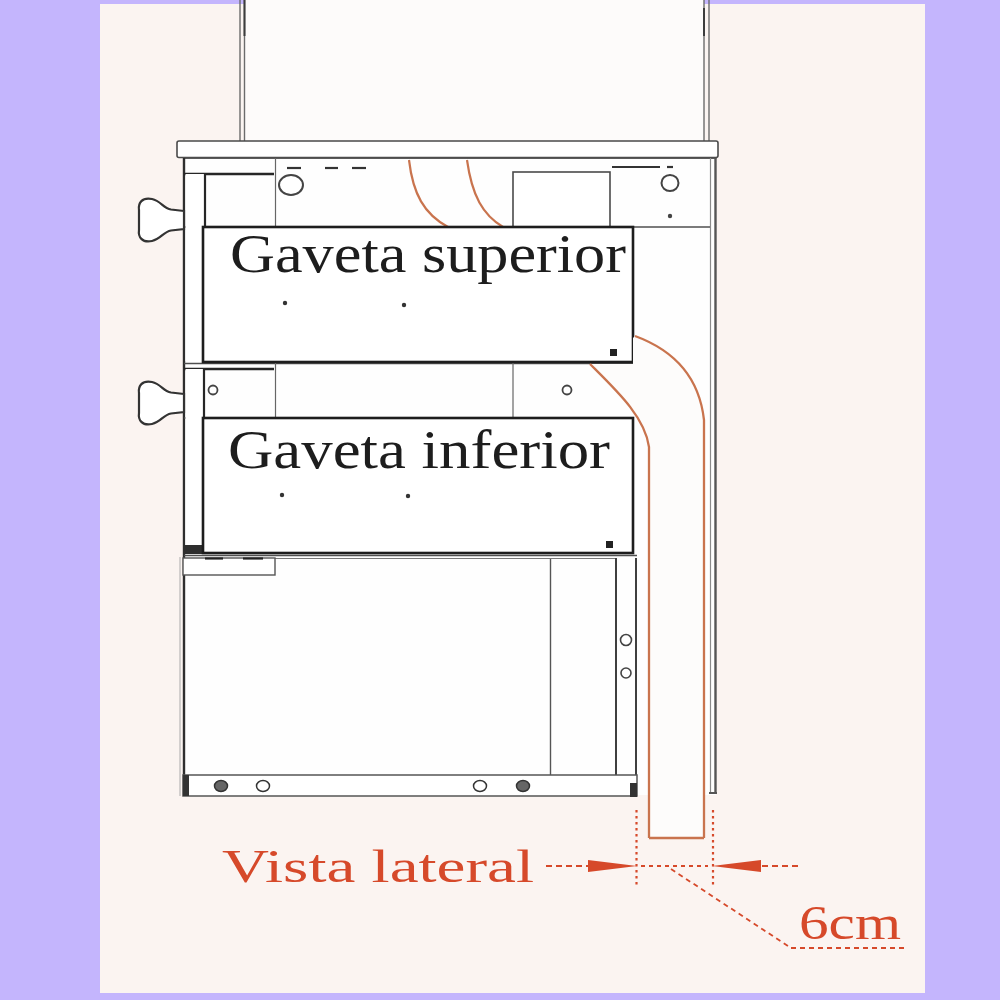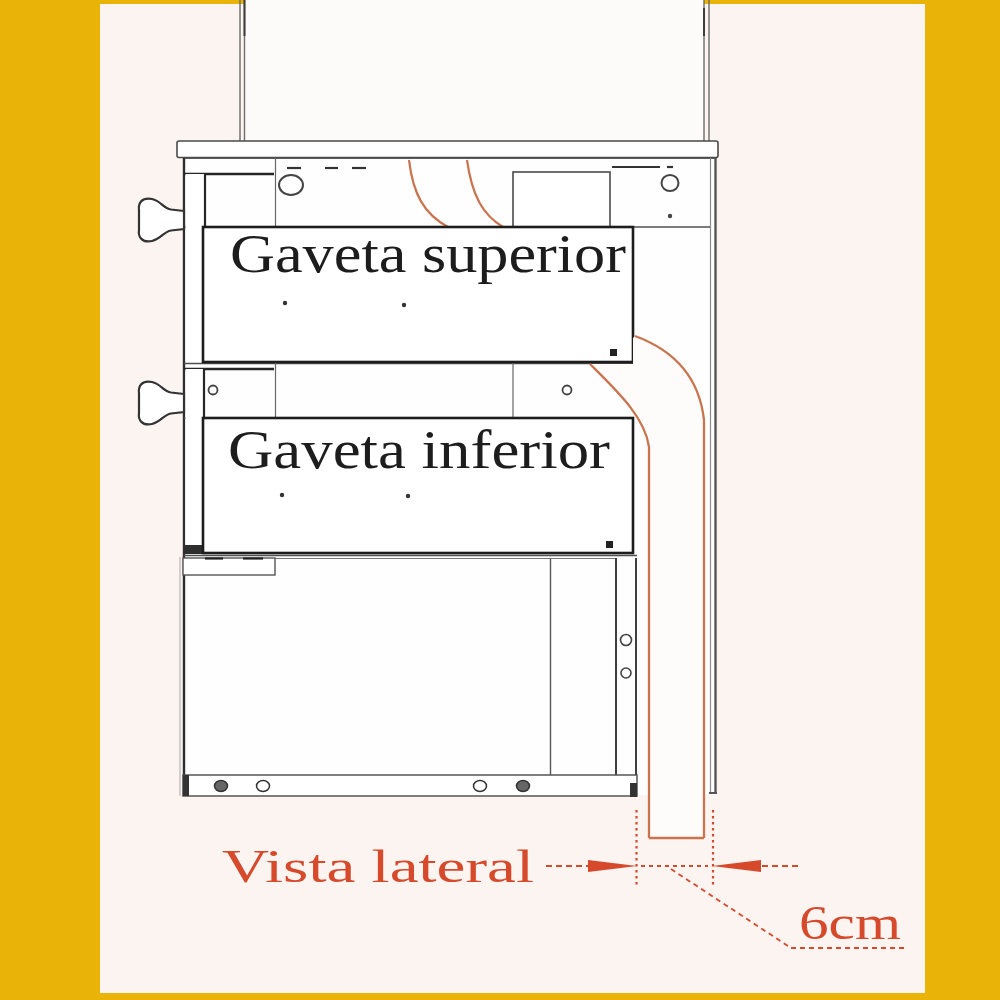--- a/index.html
+++ b/index.html
@@ -1,16 +1,16 @@
 <!DOCTYPE html>
 <html><head>
 <meta charset="utf-8">
 <style>
   html,body{margin:0;padding:0;background:#ffffff;}
-  .stage{position:relative;width:1000px;height:1000px;background:#eab308;overflow:hidden;
+  .stage{position:relative;width:1000px;height:1000px;background:#c4b5fd;overflow:hidden;
          font-family:"Liberation Serif","DejaVu Serif",serif;}
   svg{display:block;}
   text{font-family:"Liberation Serif","DejaVu Serif",serif;}
 </style>
 </head>
 <body>
 
 <div class="stage">
 <svg width="1000" height="1000" viewBox="0 0 1000 1000">
 

